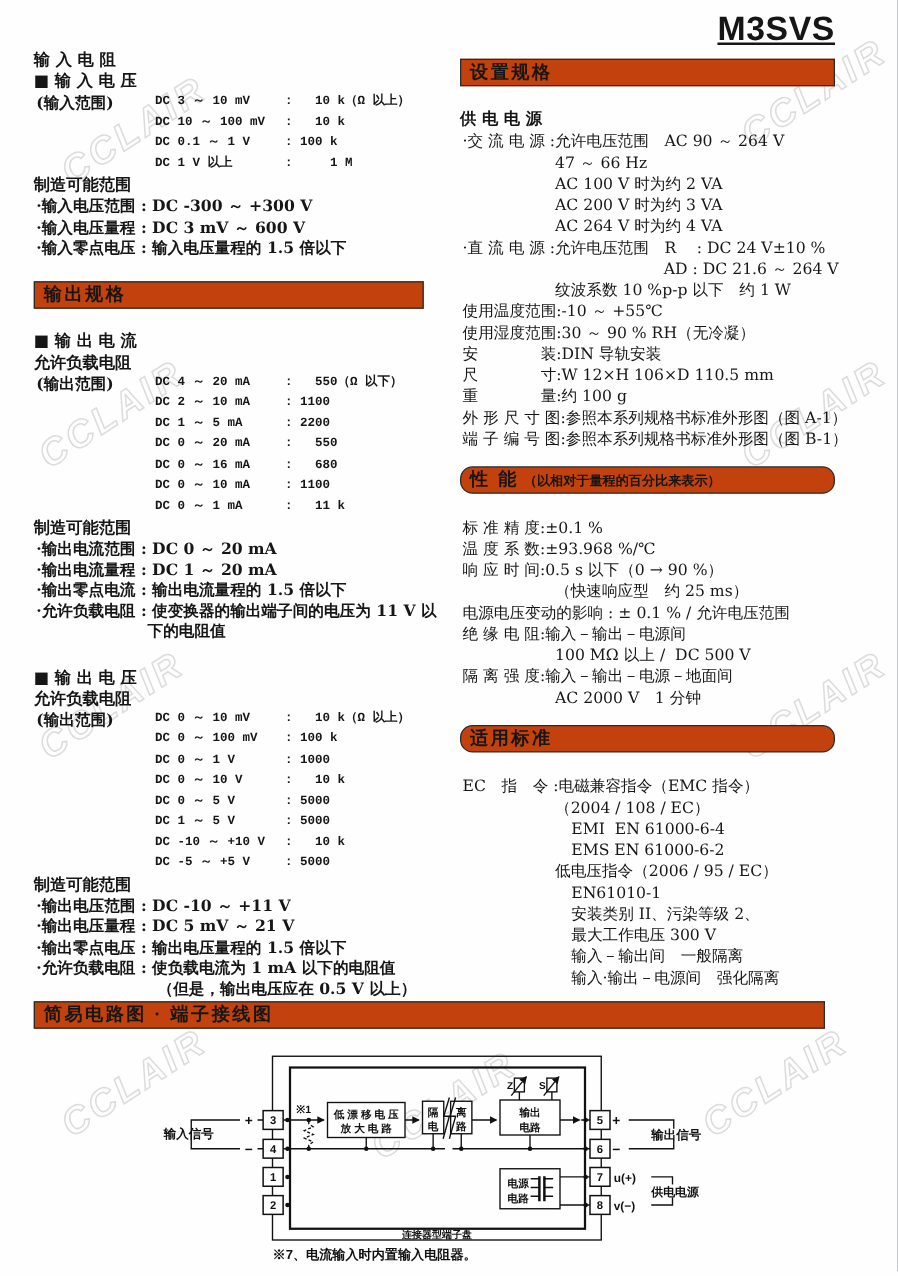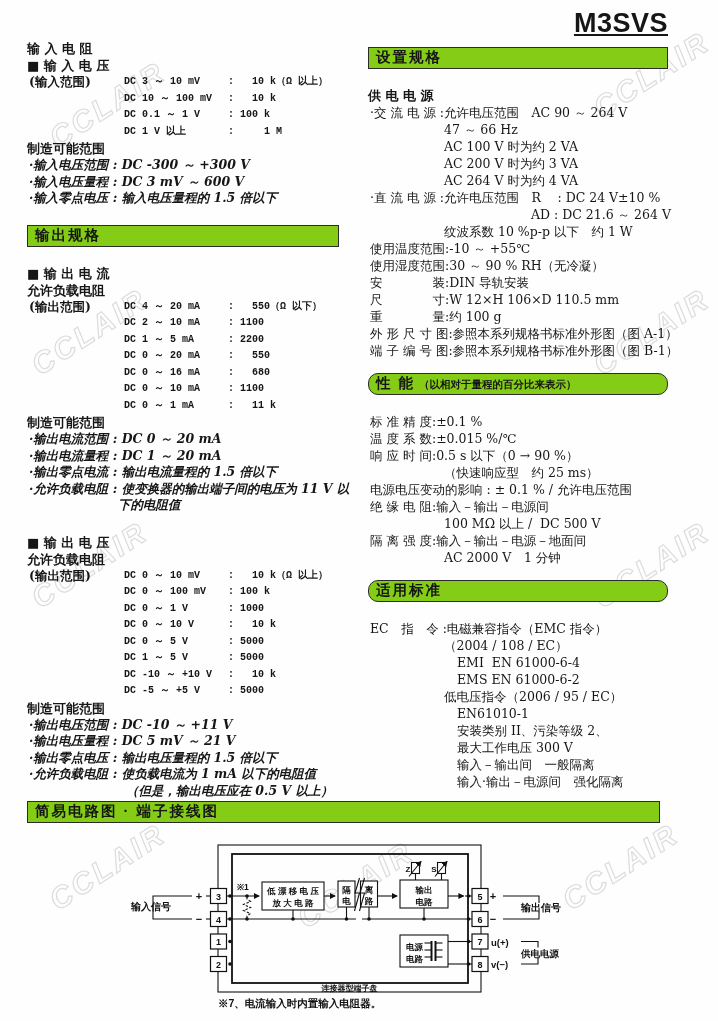--- a/index.html
+++ b/index.html
@@ -7,26 +7,26 @@
         font-family:"DejaVu Serif",serif;color:#161616;}
   
   .wm{position:absolute;font:italic 700 30px "Liberation Sans",sans-serif;letter-spacing:3px;
       color:transparent;-webkit-text-stroke:1.2px #dcdcdc;transform:rotate(-33deg);
       pointer-events:none;user-select:none;}
   
   .col{position:absolute;}
   .col-left{left:27px;top:40px;width:312px;}
   .col-right{left:368px;top:8px;width:300px;}
   .title{font:700 27px "Liberation Sans",sans-serif;text-align:right;letter-spacing:.5px;margin:0 0 8px 0;text-decoration:underline;}
-  .hbox{border:1.2px solid #2b2b2b;background:#84cc16;height:20px;line-height:20px;
+  .hbox{border:1.2px solid #2b2b2b;background:#c2410c;height:20px;line-height:20px;
         padding-left:7px;font:700 14.5px "Liberation Sans",sans-serif;letter-spacing:2px;}
   .hbox .note{font:700 10.5px "Liberation Sans",sans-serif;letter-spacing:0;margin-left:4px;}
   .chip{font-weight:700;font-size:13px;line-height:17px;}
   .ln{font-weight:400;font-size:12.5px;line-height:17px;white-space:pre;}
-  .lnl{font-weight:600;font-size:12.5px;line-height:16.5px;white-space:pre;font-style:italic;}
+  .lnl{font-weight:600;font-size:12.5px;line-height:16.5px;white-space:pre;}
   .i0{padding-left:2px;} .i1{padding-left:76px;} .i2{padding-left:89px;} .i3{padding-left:163px;}
   .c1{padding-left:91px;} .c2{padding-left:99px;}
   .spec-table{position:relative;padding-left:97px;}
   .range-label{position:absolute;left:2px;top:0;font-weight:700;font-size:12.5px;line-height:16.5px;}
   .srow{display:flex;font-weight:600;font-size:10px;line-height:16.5px;font-family:Liberation Mono, monospace;}
   .srow .rng{width:104px;white-space:pre;}
   .srow .val{white-space:pre;}
   .mt18{margin-top:18px;} .mt14{margin-top:14px;border-radius:10px;} .mt6{margin-top:18px;} .mt20{margin-top:20px;}
   
   .bottom-header{position:absolute;left:27px;top:801px;width:633px;}
@@ -186,21 +186,21 @@
     <div class="ln i0">使用温度范围:-10 ～ +55℃</div>
     <div class="ln i0">使用湿度范围:30 ～ 90 % RH（无冷凝）</div>
     <div class="ln i0">安　　　　装:DIN 导轨安装</div>
     <div class="ln i0">尺　　　　寸:W 12×H 106×D 110.5 mm</div>
     <div class="ln i0">重　　　　量:约 100 g</div>
     <div class="ln i0">外 形 尺 寸 图:参照本系列规格书标准外形图（图 A-1）</div>
     <div class="ln i0">端 子 编 号 图:参照本系列规格书标准外形图（图 B-1）</div>
 
     <div class="hbox mt14"><span>性 能</span><span class="note">（以相对于量程的百分比来表示）</span></div>
     <div class="ln i0 mt6">标 准 精 度:±0.1 %</div>
-    <div class="ln i0">温 度 系 数:±0.015 %/℃</div>
+    <div class="ln i0">温 度 系 数:±93.968 %/℃</div>
     <div class="ln i0">响 应 时 间:0.5 s 以下（0 → 90 %）</div>
     <div class="ln i1">（快速响应型　约 25 ms）</div>
     <div class="ln i0">电源电压变动的影响 : ± 0.1 % / 允许电压范围</div>
     <div class="ln i0">绝 缘 电 阻:输入－输出－电源间</div>
     <div class="ln i1">100 MΩ 以上 /  DC 500 V</div>
     <div class="ln i0">隔 离 强 度:输入－输出－电源－地面间</div>
     <div class="ln i1">AC 2000 V　1 分钟</div>
 
     <div class="hbox mt14">适用标准</div>
     <div class="ln i0 mt6">EC　指　令 :电磁兼容指令（EMC 指令）</div>

